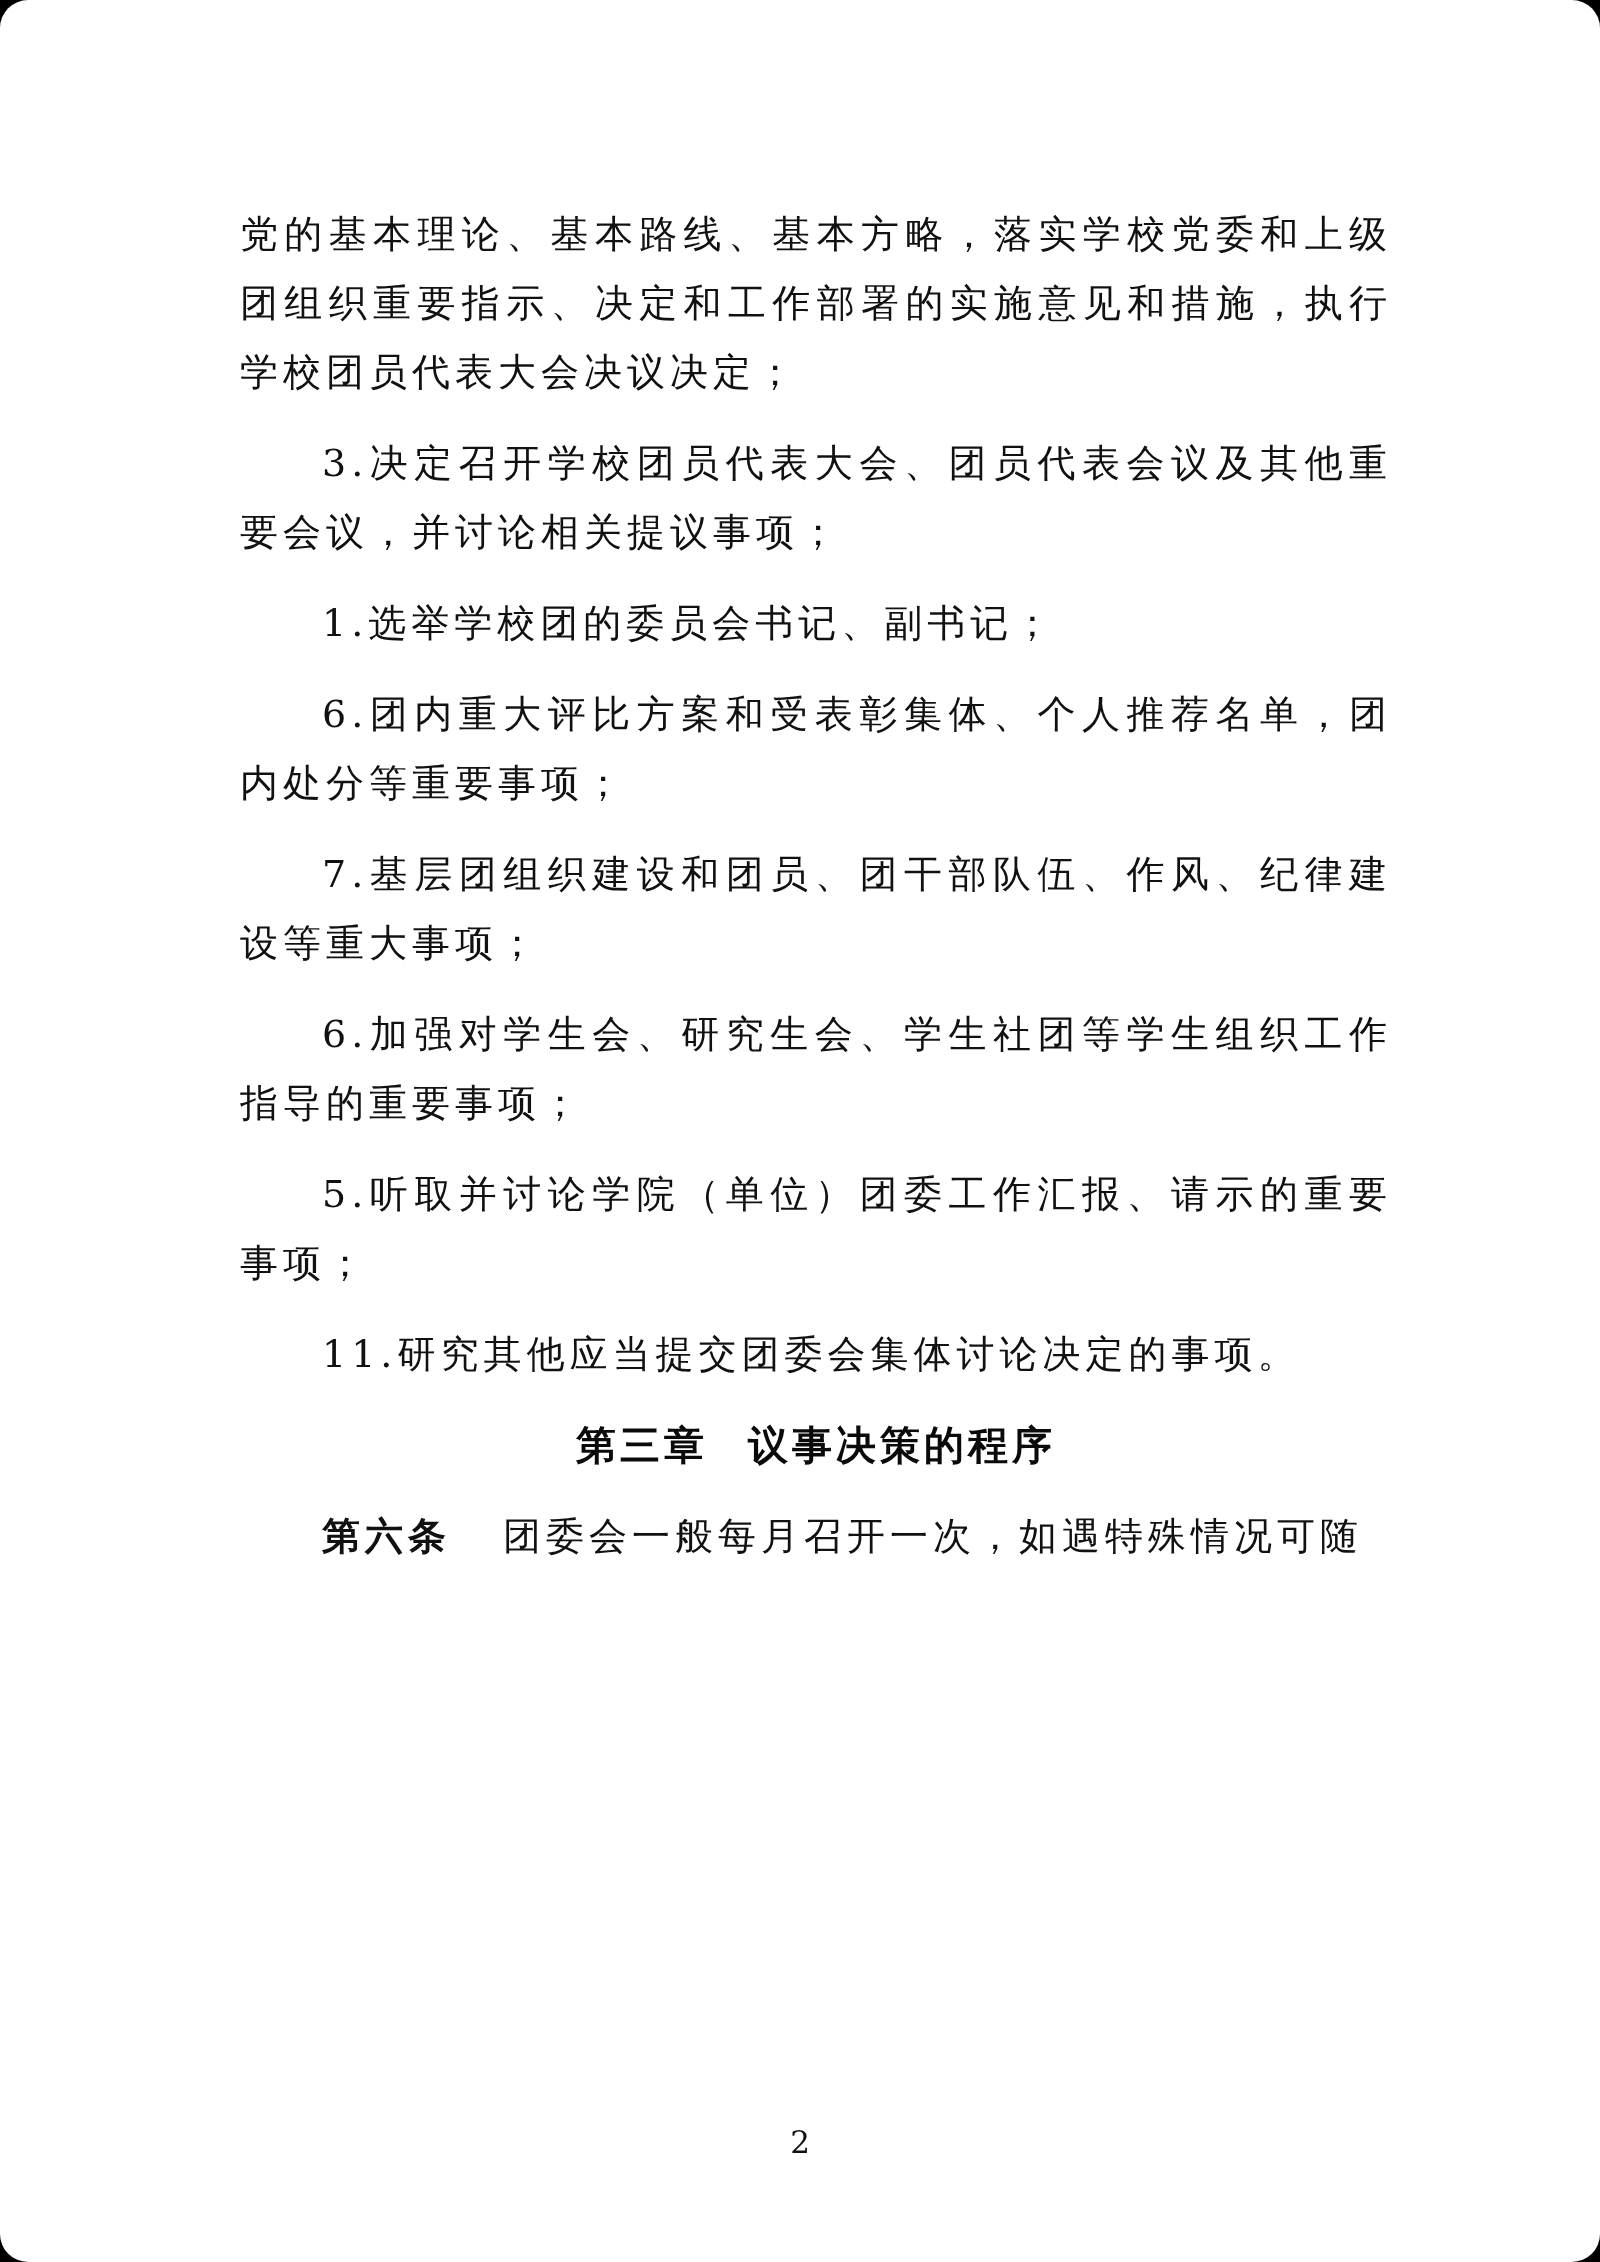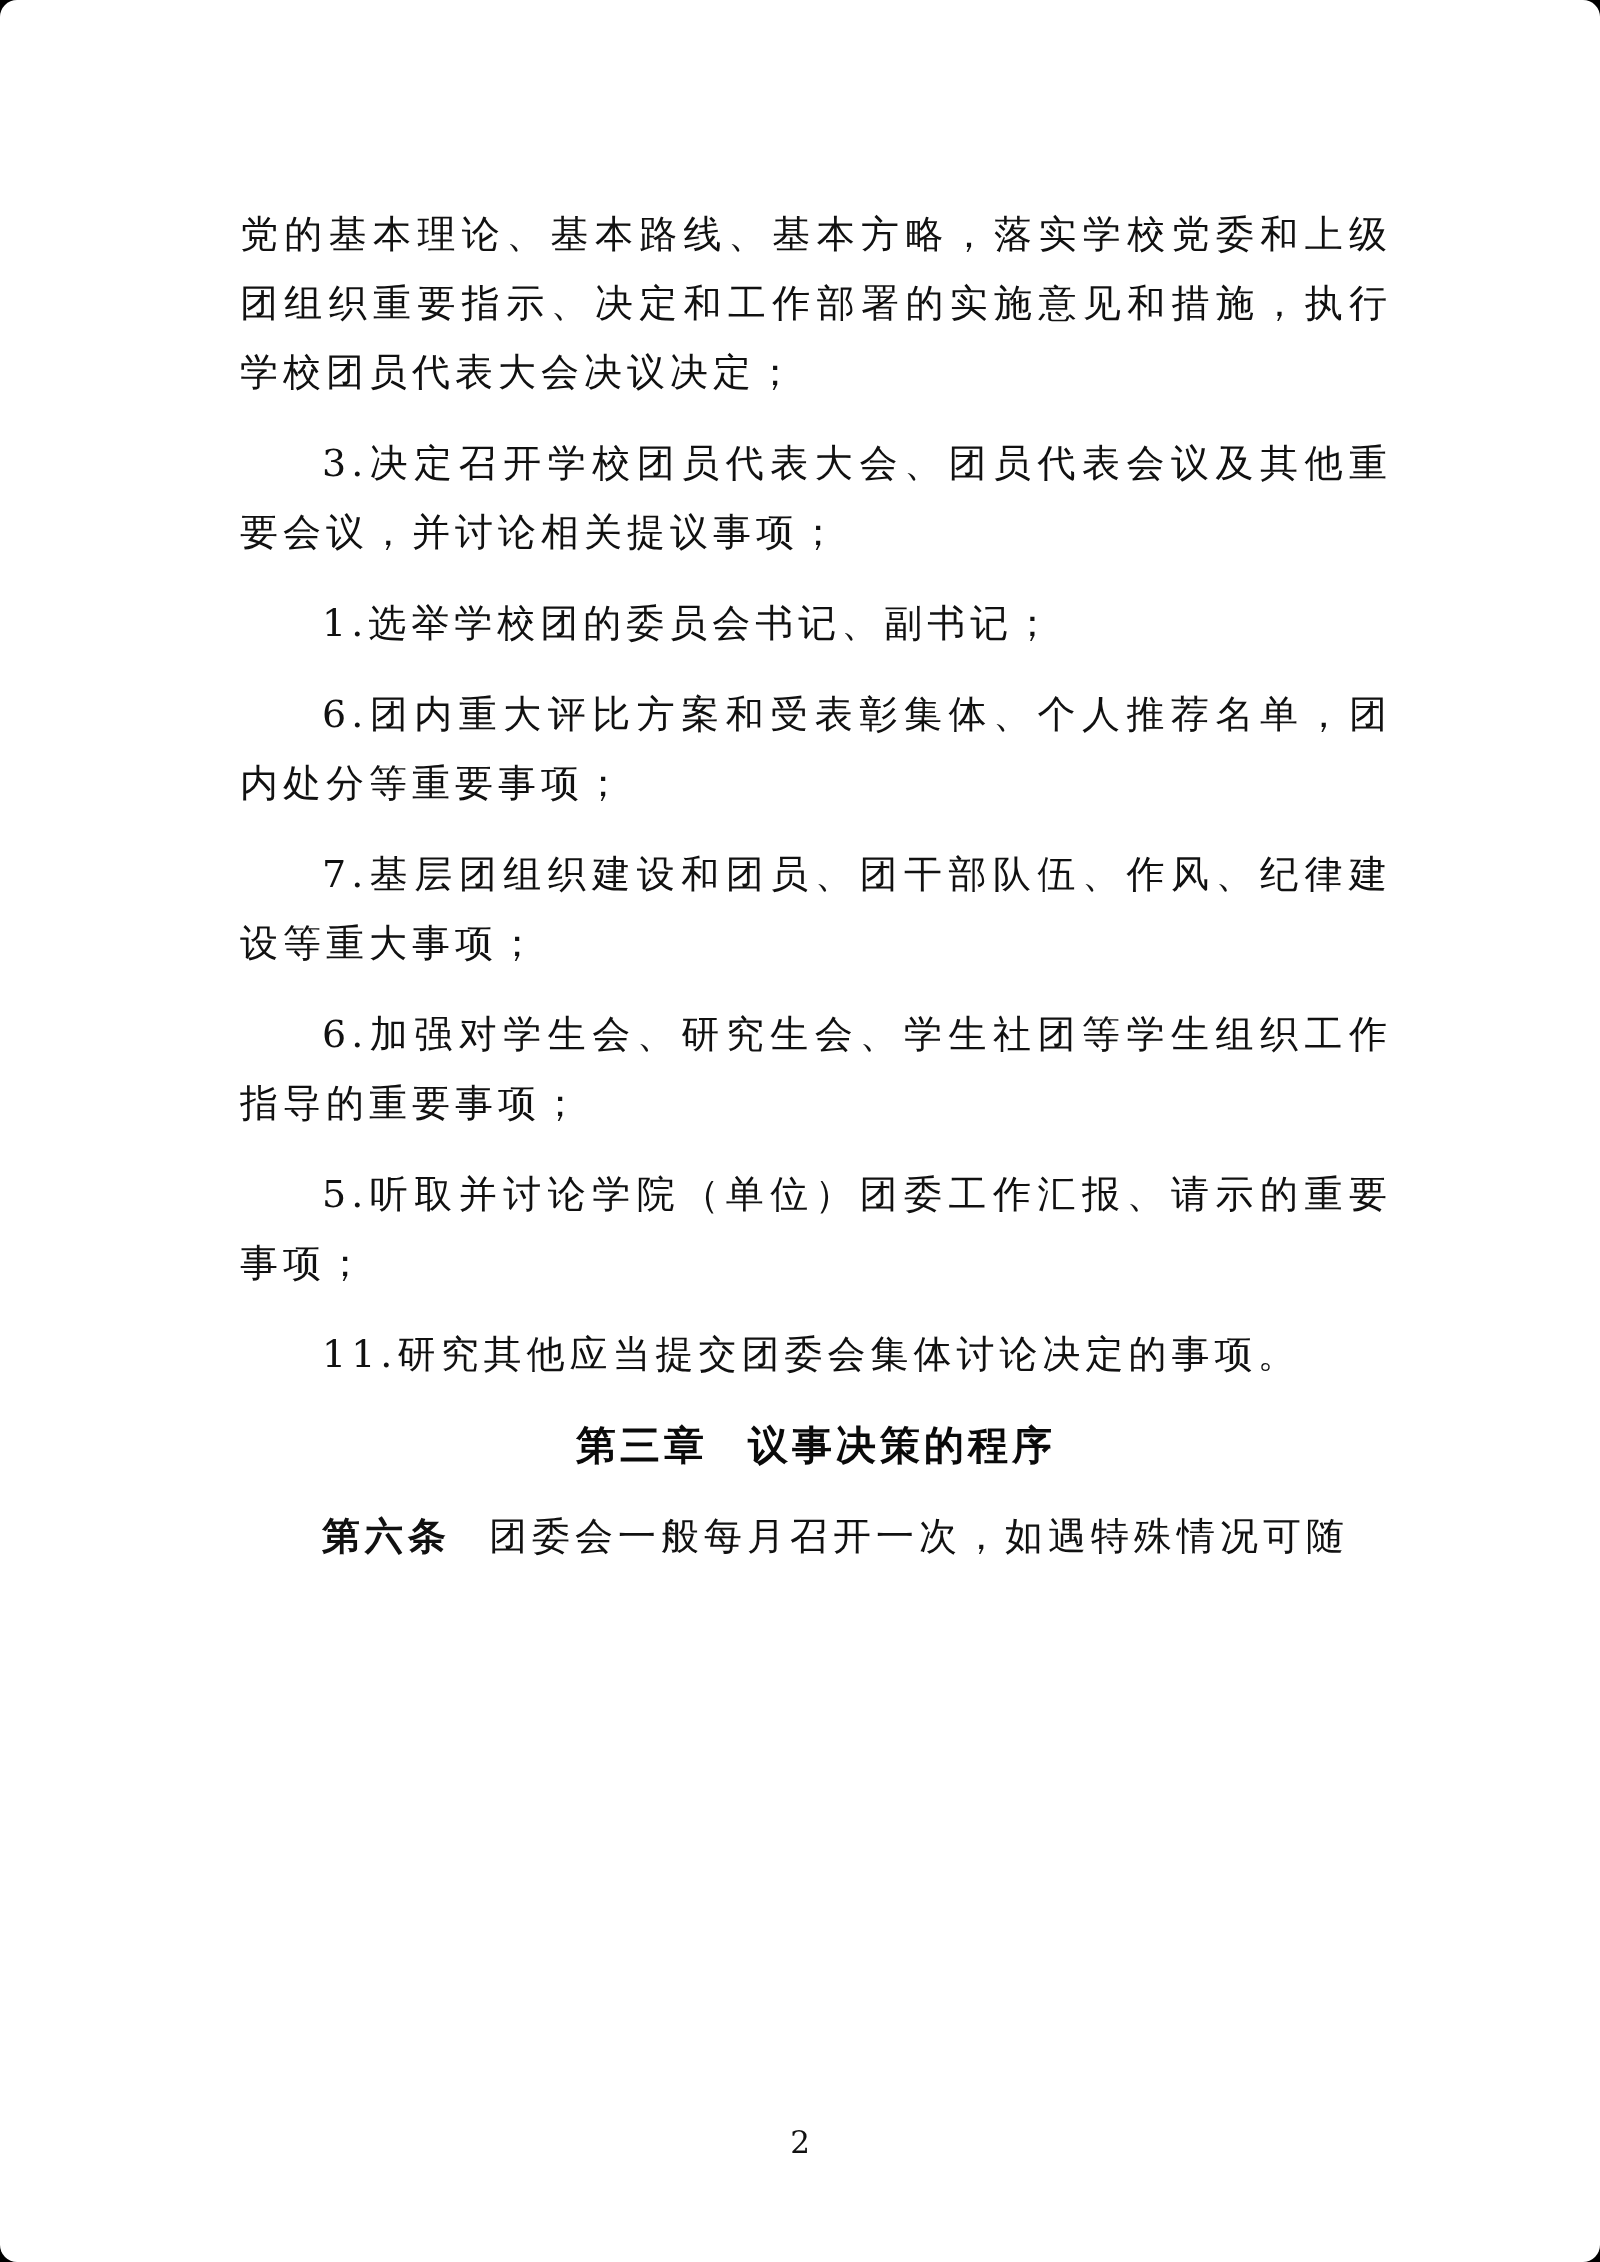--- a/index.html
+++ b/index.html
@@ -14,21 +14,21 @@
     background: #000000;
     overflow: hidden;
   }
   .page {
     position: absolute;
     left: 0;
     top: 0;
     width: 1600px;
     height: 2262px;
     background: #ffffff;
-    border-radius: 17px;
+    border-radius: 28px;
     overflow: hidden;
   }
   .content {
     position: absolute;
     left: 240px;
     top: 200px;
     width: 1152px;
   }
   .para {
     font-family: "DejaVu Serif", "Liberation Serif", serif;
@@ -54,21 +54,21 @@
     margin: 0 0 22px 0;
     white-space: nowrap;
   }
   .chapter .chapter-number {
     margin-right: 40px;
     text-align: right;
   }
   .article-label {
     font-family: Liberation Serif, serif;
     font-weight: 700;
-    margin-right: 38px;
+    margin-right: 52px;
   }
   .page-number {
     position: absolute;
     left: 0;
     top: 2122px;
     width: 1600px;
     text-align: center;
     font-family: "DejaVu Serif", "Liberation Serif", serif;
     font-size: 31px;
     line-height: 40px;

